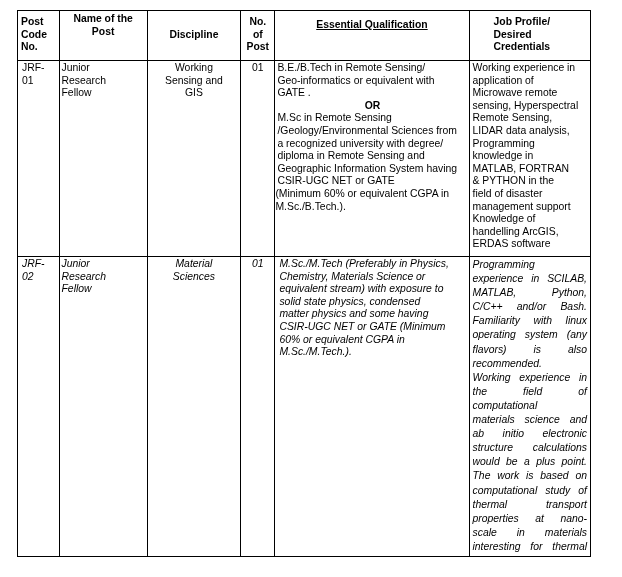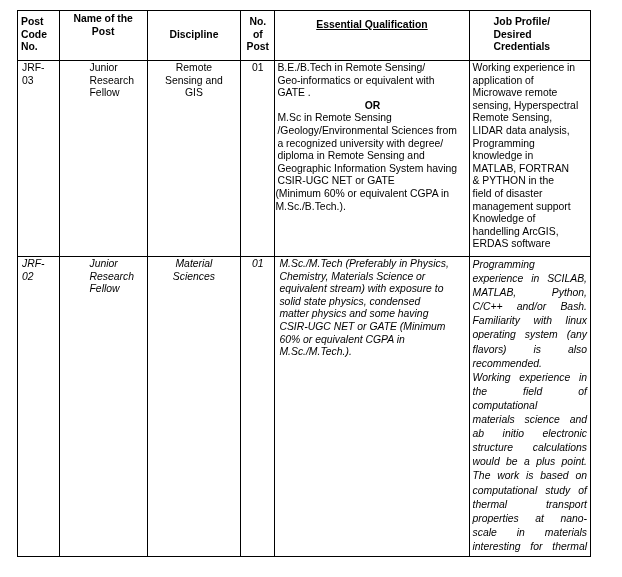--- a/index.html
+++ b/index.html
@@ -12,21 +12,21 @@
   .c1 { width: 40px; }
   .c2 { width: 85px; }
   .c3 { width: 90px; }
   .c4 { width: 33px; }
   .c5 { width: 187px; }
   .c6 { width: 117px; }
   th.left { text-align: left; }
   th.center { text-align: center; }
   th.h1 { text-align: left; padding-left: 24px; }
   td.code { padding-left: 4px; }
-  td.name { padding-left: 30px; }
+  td.name { padding-left: 2px; }
   td.disc { text-align: center; }
   td.num { text-align: center; }
   td.qual { padding-left: 2px; padding-right: 1px; }
   .or { display:block; text-align:center; font-weight:bold; }
   .row1 td { height: 192px; }
   .row2 td { height: 292px; font-style: italic; }
   .line { display:block; }
   .jl { display:block; text-align: justify; text-align-last: justify; }
   .jlast { display:block; text-align:left; }
 </style>
@@ -61,28 +61,28 @@
       </th>
       <th class="center" style="vertical-align:top;padding-top:8px;text-decoration:underline;">Essential Qualification</th>
       <th class="h1">
         <span class="line">Job Profile/</span>
         <span class="line">Desired Credentials</span>
       </th>
     </tr>
   </thead>
   <tbody>
     <tr class="row1">
-      <td class="code">JRF-03</td>
+      <td class="code">JRF-01</td>
       <td class="name">
         <span class="line">Junior</span>
         <span class="line">Research</span>
         <span class="line">Fellow</span>
       </td>
       <td class="disc">
-        <span class="line">Remote</span>
+        <span class="line">Working</span>
         <span class="line">Sensing and</span>
         <span class="line">GIS</span>
       </td>
       <td class="num">01</td>
       <td class="qual">
         <span class="line">B.E./B.Tech in Remote Sensing/</span>
         <span class="line">Geo-informatics or equivalent with</span>
         <span class="line">GATE  .</span>
         <span class="or">OR</span>
         <span class="line">M.Sc in Remote Sensing</span>

